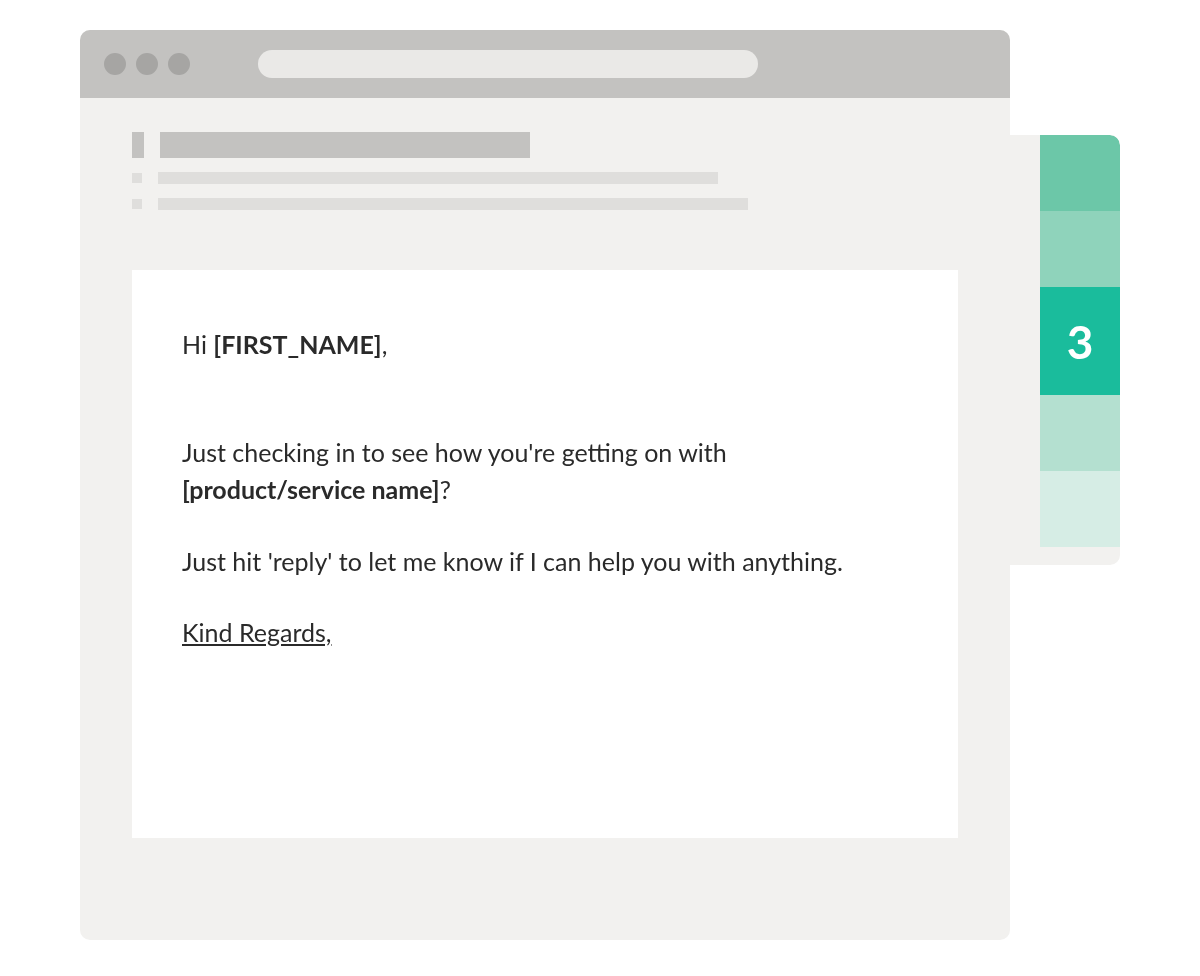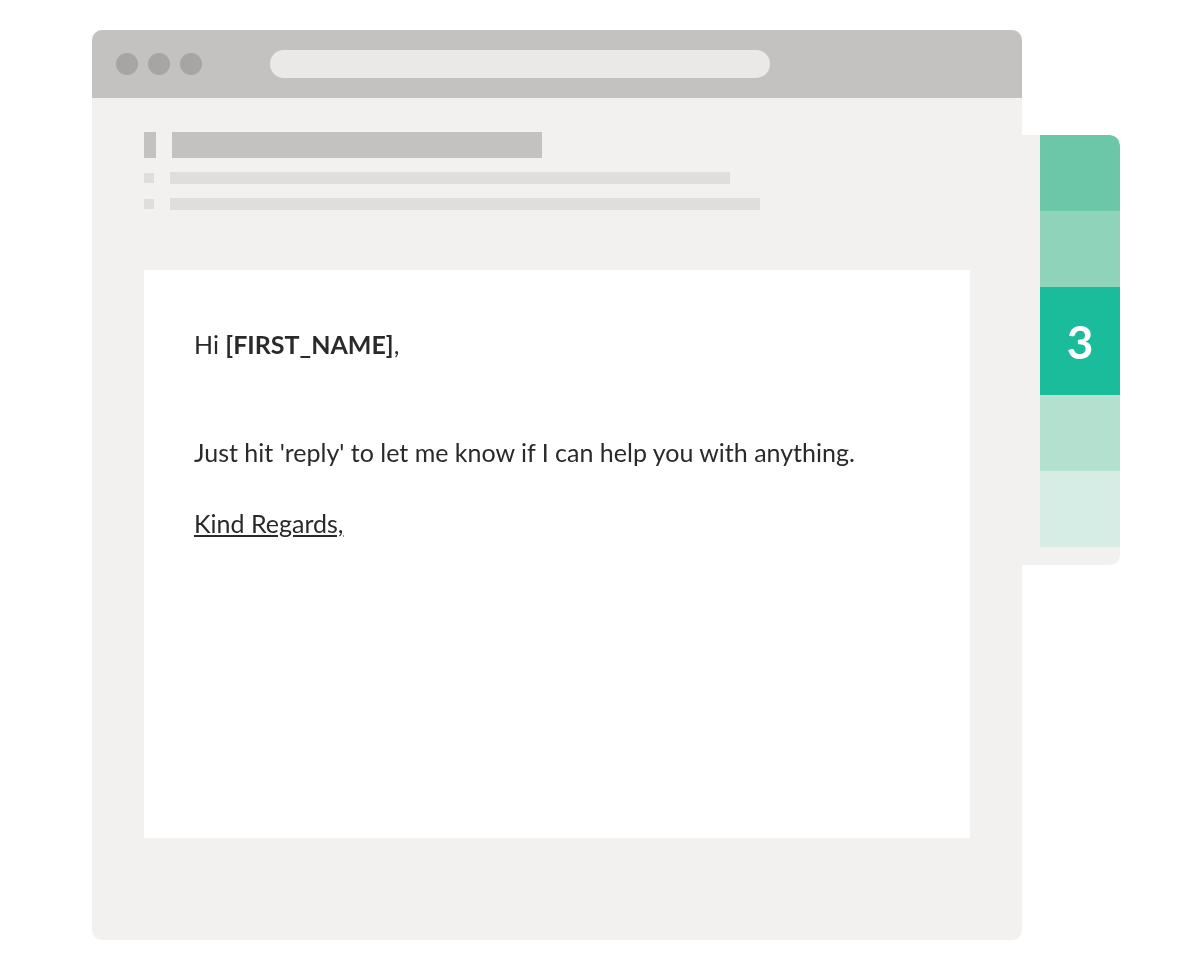--- a/index.html
+++ b/index.html
@@ -50,21 +50,21 @@
       color: #ffffff;
       font-size: 46px;
       font-weight: 700;
     }
     .tab-4 { background: #b4e0d0; }
     .tab-5 { background: #d6ede5; }
 
     
     .browser-window {
       position: absolute;
-      left: 12px;
+      left: 0;
       top: 0;
       width: 930px;
       height: 910px;
       background: #f2f1ef;
       border-radius: 10px;
       z-index: 2;
       overflow: hidden;
     }
     .titlebar {
       height: 68px;
@@ -169,18 +169,22 @@
       <div class="ph-row">
         <div class="ph-bullet-sm"></div>
         <div class="ph-bar-sm"></div>
       </div>
     </div>
 
     <div class="email-body">
       <p class="greeting">
         <span>Hi </span><strong>[FIRST_NAME]</strong><span>,</span>
       </p>
+      <p>
+        <span>Just checking in to see how you're getting on with </span><br>
+        <strong>[product/service name]</strong><span>?</span>
+      </p>
       <p>Just hit 'reply' to let me know if I can help you with anything.</p>
       <p class="signoff">Kind Regards,</p>
     </div>
   </div>
 
 </div>
 
 </body></html>

